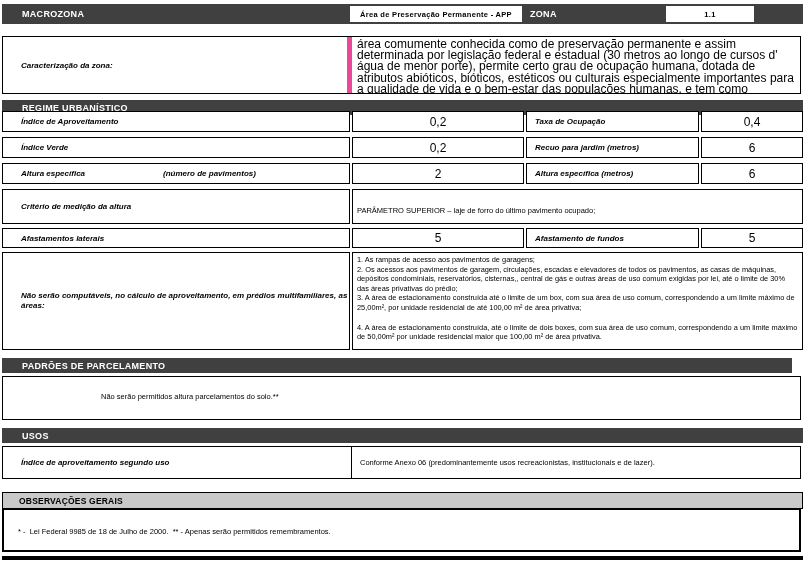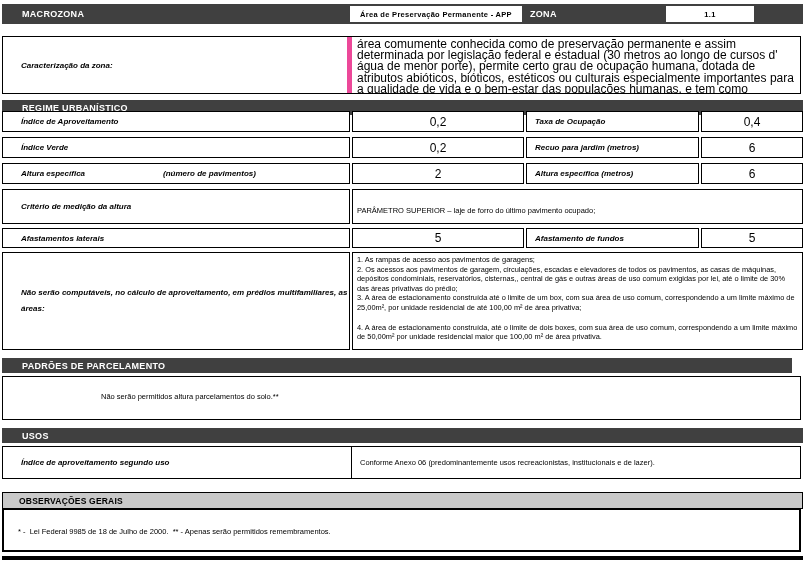--- a/index.html
+++ b/index.html
@@ -114,21 +114,21 @@
     </div>
 
     <div class="row" style="height:20px; margin-bottom:4px;">
       <div class="cell c1 lbl">Afastamentos laterais</div>
       <div class="cell c2 val">5</div>
       <div class="cell c3 lbl lbl-sm">Afastamento de fundos</div>
       <div class="cell c4 val">5</div>
     </div>
 
     <div class="row" style="height:98px;">
-      <div class="cell c1 lbl" style="line-height:16px;">Não serão computáveis, no cálculo de aproveitamento, em prédios multifamiliares, as áreas:</div>
+      <div class="cell c1 lbl" style="line-height:10px;">Não serão computáveis, no cálculo de aproveitamento, em prédios multifamiliares, as áreas:</div>
       <div class="cell cwide" style="padding:2px 4px;">
         <div class="itemtext nc-item">1. As rampas de acesso aos pavimentos de garagens;</div>
         <div class="itemtext nc-item">2. Os acessos aos pavimentos de garagem, circulações, escadas e elevadores de todos os pavimentos, as casas de máquinas, depósitos condominiais, reservatórios, cisternas,, central de gás e outras áreas de uso comum exigidas por lei, até o limite de 30% das áreas privativas do prédio;</div>
         <div class="itemtext nc-item">3. A área de estacionamento construída até o limite de um box, com sua área de uso comum, correspondendo a um limite máximo de 25,00m², por unidade residencial de até 100,00 m² de área privativa;</div>
         <div class="itemtext nc-item spaced">4. A área de estacionamento construída, até o limite de dois boxes, com sua área de uso comum, correspondendo a um limite máximo de 50,00m² por unidade residencial maior que 100,00 m² de área privativa.</div>
       </div>
     </div>
   </div>
 
   <div class="abs bar-black" style="left:2px; top:358px; width:790px; height:15px;">PADRÕES DE PARCELAMENTO</div>

